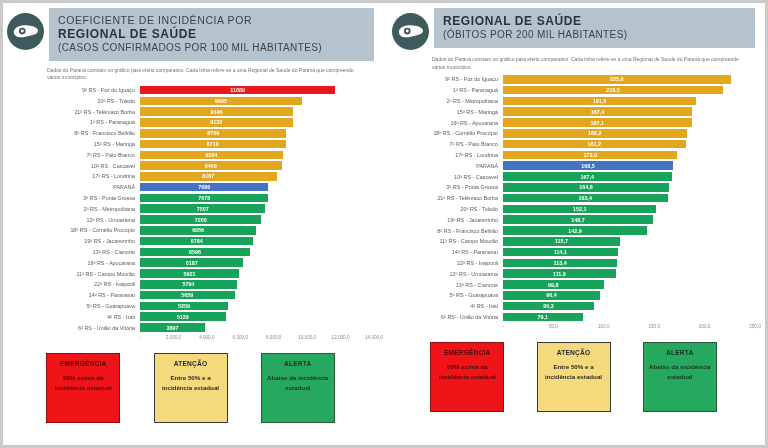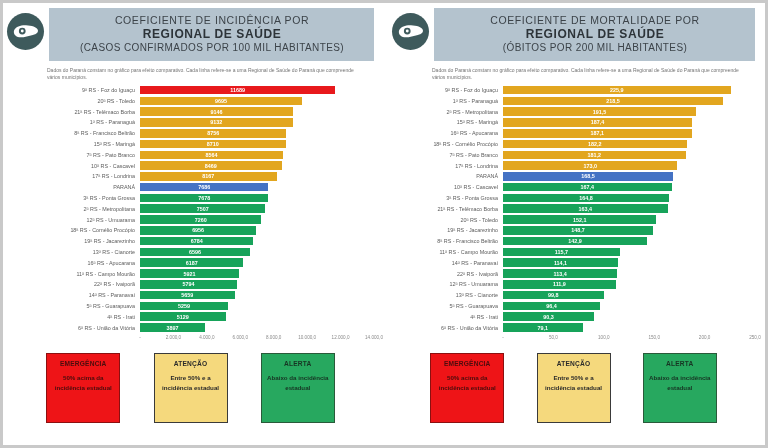--- a/index.html
+++ b/index.html
@@ -14,21 +14,21 @@
   .panel--right{padding-left:8px;}
 
   
   .hdr{display:flex;align-items:flex-start;}
   .logo{
     width:37px;height:37px;border-radius:50%;
     background:#3e5a5c;flex:none;margin-top:5px;
     display:flex;align-items:center;justify-content:center;
   }
   .logo svg{width:30px;height:30px;}
-  .hdr-box{flex:1;background:#b4c3ce;padding:6px 8px 6px 9px;margin-left:5px;text-align:center;}
+  .hdr-box{flex:1;background:#b4c3ce;padding:6px 8px 6px 9px;margin-left:5px;}
   .t1{font-size:10.5px;letter-spacing:.6px;color:#3c4349;line-height:1.25;}
   .t2{font-size:12px;font-weight:bold;letter-spacing:.6px;color:#2d3439;line-height:1.25;}
   .t3{font-size:10px;letter-spacing:.4px;color:#3c4349;line-height:1.25;}
 
   
   .disclaimer{
     font-size:5px;line-height:1.5;color:#757575;
     margin:6px 14px 3px 40px;
   }
 
@@ -306,21 +306,20 @@
   <div class="panel panel--right">
     <div class="hdr">
       <div class="logo">
         <svg viewBox="0 0 24 24" aria-hidden="true">
           <path d="M2.5 10.5 C4 7.5 8 6.4 12 6.6 C16.5 6.8 20.6 8.1 21.4 10.1 C22.1 12 20.5 13.6 17.5 14.3 C13.5 15.3 8.5 16.9 5.5 15.9 C2.8 15 1.8 12.5 2.5 10.5 Z" fill="#ffffff"></path>
           <circle cx="9" cy="11.2" r="2.7" fill="#3e5a5c"></circle>
           <circle cx="9" cy="11.2" r="1.15" fill="#ffffff"></circle>
         </svg>
       </div>
       <div class="hdr-box">
-        <div class="t1">COEFICIENTE DE MORTALIDADE POR</div>
         <div class="t2">REGIONAL DE SAÚDE</div>
         <div class="t3">(ÓBITOS POR 200 MIL HABITANTES)</div>
       </div>
     </div>
     <div class="disclaimer">Dados do Paraná constam no gráfico para efeito comparativo. Cada linha refere-se a uma Regional de Saúde do Paraná que compreende vários municípios.</div>
     <div class="chart">
         <div class="row">
           <div class="cat">9ª RS - Foz do Iguaçu</div>
           <div class="track">
             <div class="bar" style="width: 90.36%; background: rgb(226, 166, 31);">

